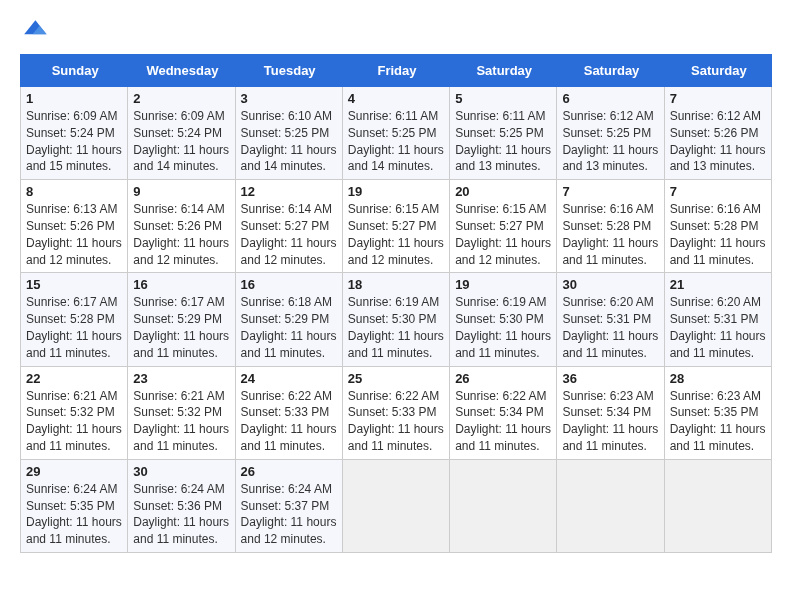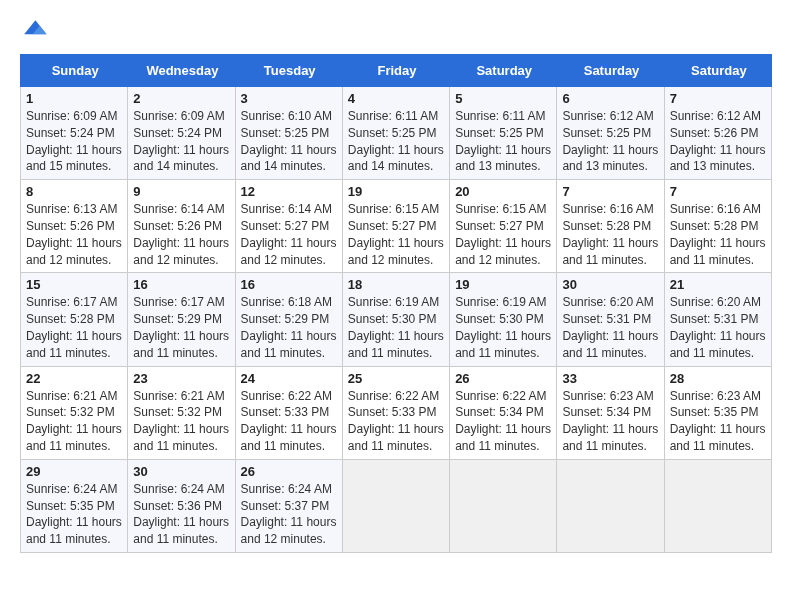--- a/index.html
+++ b/index.html
@@ -243,21 +243,21 @@
   </td>
           <td>
     <span class="day-num">25</span>
     <span class="cell-text">Sunrise: 6:22 AM<br>Sunset: 5:33 PM<br>Daylight: 11 hours and 11 minutes.</span>
   </td>
           <td>
     <span class="day-num">26</span>
     <span class="cell-text">Sunrise: 6:22 AM<br>Sunset: 5:34 PM<br>Daylight: 11 hours and 11 minutes.</span>
   </td>
           <td>
-    <span class="day-num">33</span>
+    <span class="day-num">36</span>
     <span class="cell-text">Sunrise: 6:23 AM<br>Sunset: 5:34 PM<br>Daylight: 11 hours and 11 minutes.</span>
   </td>
           <td>
     <span class="day-num">28</span>
     <span class="cell-text">Sunrise: 6:23 AM<br>Sunset: 5:35 PM<br>Daylight: 11 hours and 11 minutes.</span>
   </td>
         </tr>
         <tr>
           <td>
     <span class="day-num">29</span>

